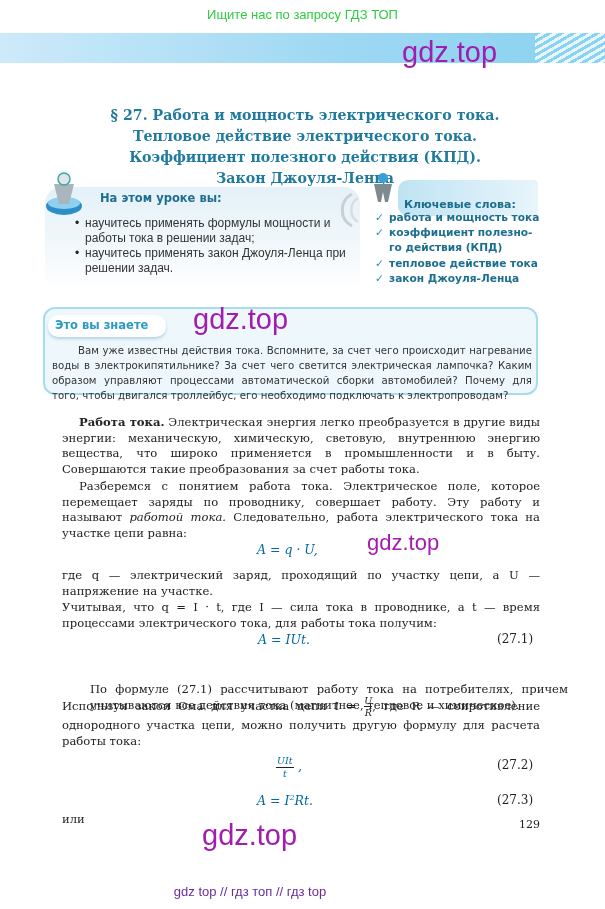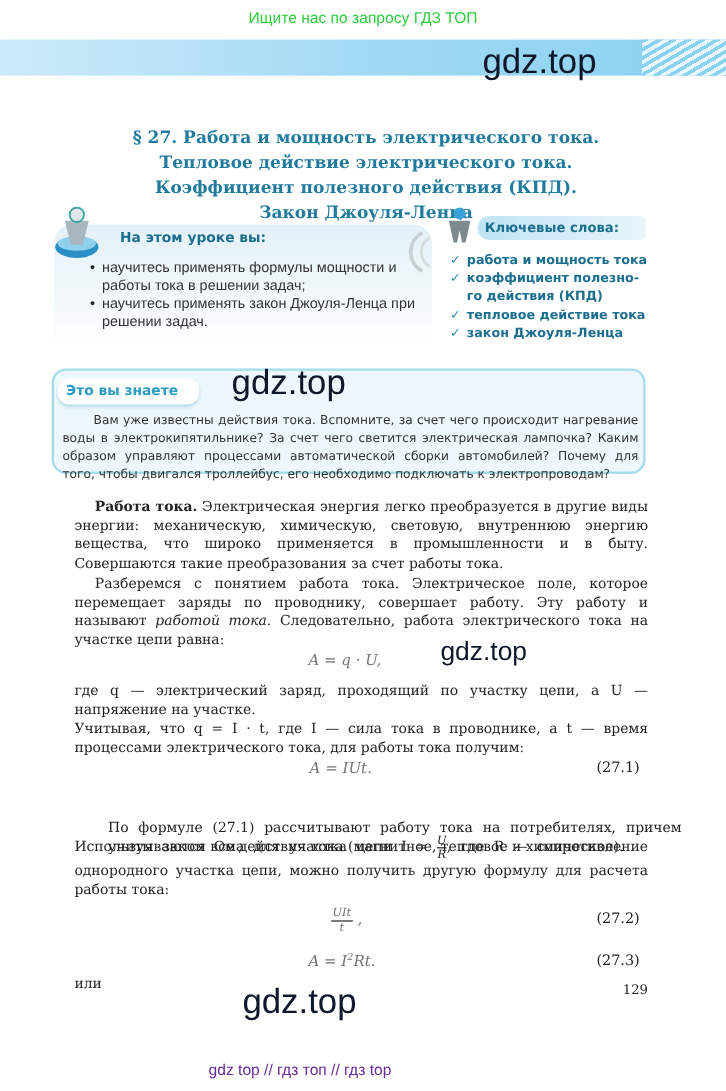--- a/index.html
+++ b/index.html
@@ -7,21 +7,21 @@
   body { position: relative; font-family: "DejaVu Serif", serif; color: #222; }
 
   .top-note { position: absolute; top: 7px; left: 0; width: 605px; text-align: center;
     font-family: "Liberation Sans", sans-serif; font-size: 13px; color: #2ecc40; }
 
   .banner { position: absolute; top: 33px; left: 0; width: 605px; height: 30px;
     background: linear-gradient(to right, #cdeafa 0%, #9ed8f3 55%, #8ad2f1 100%); }
   .banner-stripes { position: absolute; top: 33px; right: 0; width: 70px; height: 30px;
     background: repeating-linear-gradient(150deg, #8ad2f1 0 3px, #e8f6fd 3px 6px); }
 
-  .wm { position: absolute; font-family: "Liberation Sans", sans-serif; color: #0f172a; }
+  .wm { position: absolute; font-family: "Liberation Sans", sans-serif; color: #a21caf; }
   .wm1 { top: 36px; left: 402px; font-size: 29px; }
   .wm2 { top: 303px; left: 193px; font-size: 29px; }
   .wm3 { top: 530px; left: 367px; font-size: 22px; }
   .wm4 { top: 819px; left: 202px; font-size: 29px; }
 
   .title { position: absolute; top: 77px; left: 40px; width: 530px; text-align: center;
     font-family: "DejaVu Serif", serif; font-weight: bold; font-size: 14.2px; line-height: 21px;
     color: #1f7a9e; margin-top: 28px; }
 
   .lesson-box { position: absolute; top: 187px; left: 45px; width: 315px; height: 100px;
@@ -32,21 +32,21 @@
   .lesson-head { position: absolute; top: 191px; left: 100px; font-family: "DejaVu Sans", sans-serif;
     font-weight: bold; font-size: 11.5px; color: #1c6e8f; }
   .lesson-list { position: absolute; top: 216px; left: 75px; width: 283px; list-style: none;
     font-family: Liberation Sans, sans-serif; font-size: 12px; line-height: 15px; color: #333; }
   .lesson-list li { position: relative; padding-left: 10px; }
   .lesson-list li::before { content: "•"; position: absolute; left: 0; top: 0; color: #222; }
 
   .kw-icon { position: absolute; top: 172px; left: 372px; width: 22px; height: 32px; }
   .kw-head { position: absolute; top: 180px; left: 398px; width: 140px; height: 20px;
     background: linear-gradient(to right, #bfe3f3, #e8f5fb); border-radius: 10px 4px 4px 10px;
-    padding: 3px 6px; font-family: "DejaVu Sans", sans-serif; font-weight: bold; font-size: 11px; color: #1c6e8f; }
+    padding: 18px 6px; font-family: "DejaVu Sans", sans-serif; font-weight: bold; font-size: 11px; color: #1c6e8f; }
   .kw-list { position: absolute; top: 210px; left: 375px; list-style: none;
     font-family: "DejaVu Sans", sans-serif; font-weight: bold; font-size: 10.6px; line-height: 15.2px; color: #1c6e8f; }
   .kw-list li { position: relative; padding-left: 14px; }
   .kw-list li .chk { position: absolute; left: 0; top: 0; color: #2b8cb3; font-weight: normal; }
 
   .know-box { position: absolute; top: 307px; left: 43px; width: 495px; height: 88px;
     border: 2px solid #a7dcef; border-radius: 12px; background: #eef8fc; }
   .know-tab { position: absolute; top: 315px; left: 48px; width: 118px; height: 22px;
     background: #ffffff; border-radius: 10px; box-shadow: 0 2px 3px rgba(120,180,210,0.5);
     padding: 3px 7px; font-family: "DejaVu Sans", sans-serif; font-weight: bold; font-size: 11.5px; color: #2a9bc3; }
@@ -60,21 +60,21 @@
   .p1 .lead { font-weight: bold; }
   .p2 { top: 479px; }
   .p3 { top: 568px; }
   .p4 { top: 600px; }
   .p5 { top: 682px; margin-left: 28px; }
   .p6 { top: 695px; }
   .p7 { top: 780px; margin-top: 32px; }
   .indent { text-indent: 17px; }
   .it { font-style: italic; }
 
-  .formula { position: absolute; font-family: "DejaVu Serif", serif; font-style: italic; font-size: 12.5px; color: #737373; }
+  .formula { position: absolute; font-family: "DejaVu Serif", serif; font-style: italic; font-size: 12.5px; color: #0369a1; }
   .f1 { top: 542px; left: 257px; }
   .f2 { top: 632px; left: 258px; }
   .f3 { top: 755px; left: 276px; text-align: center; font-size: 9.5px; line-height: 12px; }
   .f3 .num { display: block; border-bottom: 1px solid #222; padding: 0 1px; }
   .f4 { top: 793px; left: 257px; }
   .f4 sup { font-size: 8px; }
   .eqn { position: absolute; left: 497px; font-family: "DejaVu Serif", serif; font-size: 12px; color: #222; }
   .e1 { top: 632px; }
   .e2 { top: 758px; }
   .e3 { top: 793px; }

